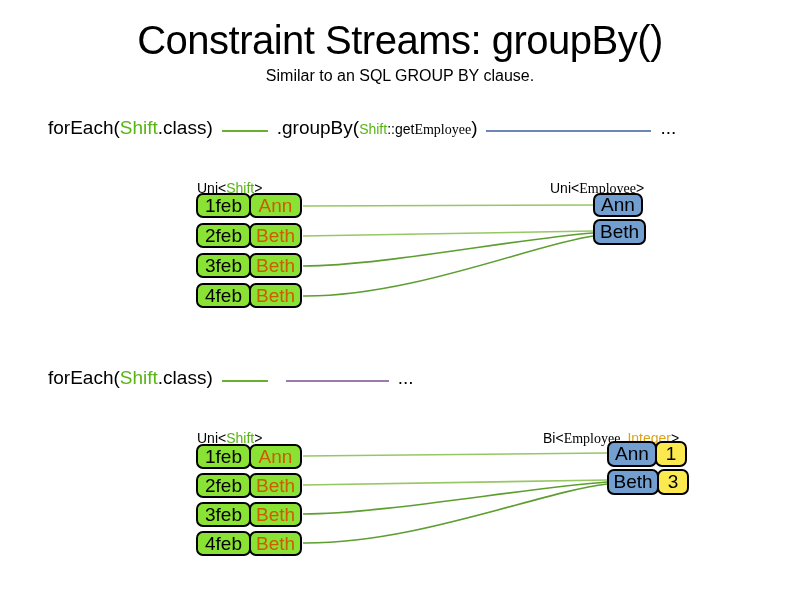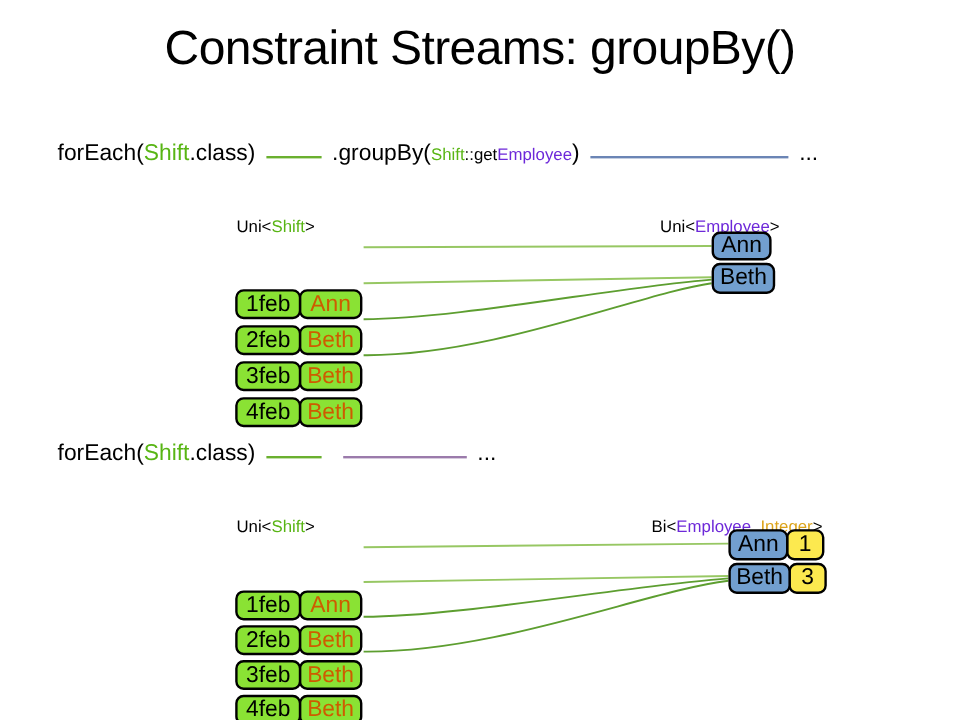--- a/index.html
+++ b/index.html
@@ -8,28 +8,28 @@
   .title{position:absolute;top:18px;left:0;width:800px;text-align:center;
          font-size:40px;font-weight:400;letter-spacing:-0.5px;}
   .subtitle{position:absolute;top:67px;left:0;width:800px;text-align:center;font-size:16px;}
   .wires{position:absolute;top:0;left:0;}
   .wires path{fill:none;stroke-width:1.6px;}
   .wire-light{stroke:#97c763;}
   .wire-dark{stroke:#5d9e30;}
   .code-line{position:absolute;display:flex;align-items:flex-start;height:28px;font-size:19px;white-space:pre;}
   .code-small{font-size:14px;}
   .tok-green{color:#58b514;}
-  .tok-blue{color:#6d28d9;}
+  .tok-blue{color:#000000;font-family:Liberation Serif, serif;}
   .tok-gold{color:#dca319;}
   .hline{height:2px;align-self:center;margin:0 9px;}
   .hline-green{background:#6ab02f;width:46px;}
   .hline-blue{background:#6b85b5;width:165px;}
   .hline-purple{background:#9b7bab;width:103px;}
   .type-label{position:absolute;font-size:14px;white-space:pre;margin-top:24px;}
-  .shift-row{position:absolute;display:flex;margin-top:48px;}
+  .shift-row{position:absolute;display:flex;}
   .cell{box-sizing:border-box;height:25px;border:2px solid #000;border-radius:7px;
         display:flex;align-items:center;justify-content:center;background:#8ae234;font-size:19px;}
   .cell-date{width:55px;color:#000;position:relative;z-index:2;}
   .cell-name{width:53px;color:#ce5c00;margin-left:-2px;z-index:1;}
   .group-box{position:absolute;box-sizing:border-box;border:2px solid #000;border-radius:7px;
         background:#729fcf;display:flex;align-items:center;justify-content:center;font-size:19px;color:#000;}
   .pair-row{position:absolute;display:flex;}
   .pair-row .blue-box{box-sizing:border-box;border:2px solid #000;border-radius:7px;background:#729fcf;
         display:flex;align-items:center;justify-content:center;font-size:19px;position:relative;z-index:2;}
   .pair-row .count-box{box-sizing:border-box;border:2px solid #000;border-radius:7px;background:#fce94f;
@@ -45,20 +45,21 @@
     <path class="wire-light" d="M303,236 L593,231"></path>
     <path class="wire-dark" d="M303,266 C380,266 515,239 593,233"></path>
     <path class="wire-dark" d="M303,296 C410,297 535,244 593,236"></path>
     <path class="wire-light" d="M303,456 L607,453"></path>
     <path class="wire-light" d="M303,485 L607,480"></path>
     <path class="wire-dark" d="M303,514 C380,514 525,488 607,482"></path>
     <path class="wire-dark" d="M303,543 C415,544 540,492 607,484"></path>
   </svg>
 
   <div class="title">Constraint Streams: groupBy()</div>
+  <div class="subtitle">Similar to an SQL GROUP BY clause.</div>
 
   <div class="code-line" style="left:48px;top:117px;">
     <span><span>forEach(</span><span class="tok-green">Shift</span><span>.class)</span></span>
     <span class="hline hline-green"></span>
     <span><span>.groupBy(</span><span class="code-small"><span class="tok-green">Shift</span><span>::get</span><span class="tok-blue">Employee</span></span><span>)</span></span>
     <span class="hline hline-blue"></span>
     <span>...</span>
   </div>
 
   <div class="type-label" style="left:197px;top:156px;"><span>Uni&lt;</span><span class="tok-green">Shift</span><span>&gt;</span></div>

